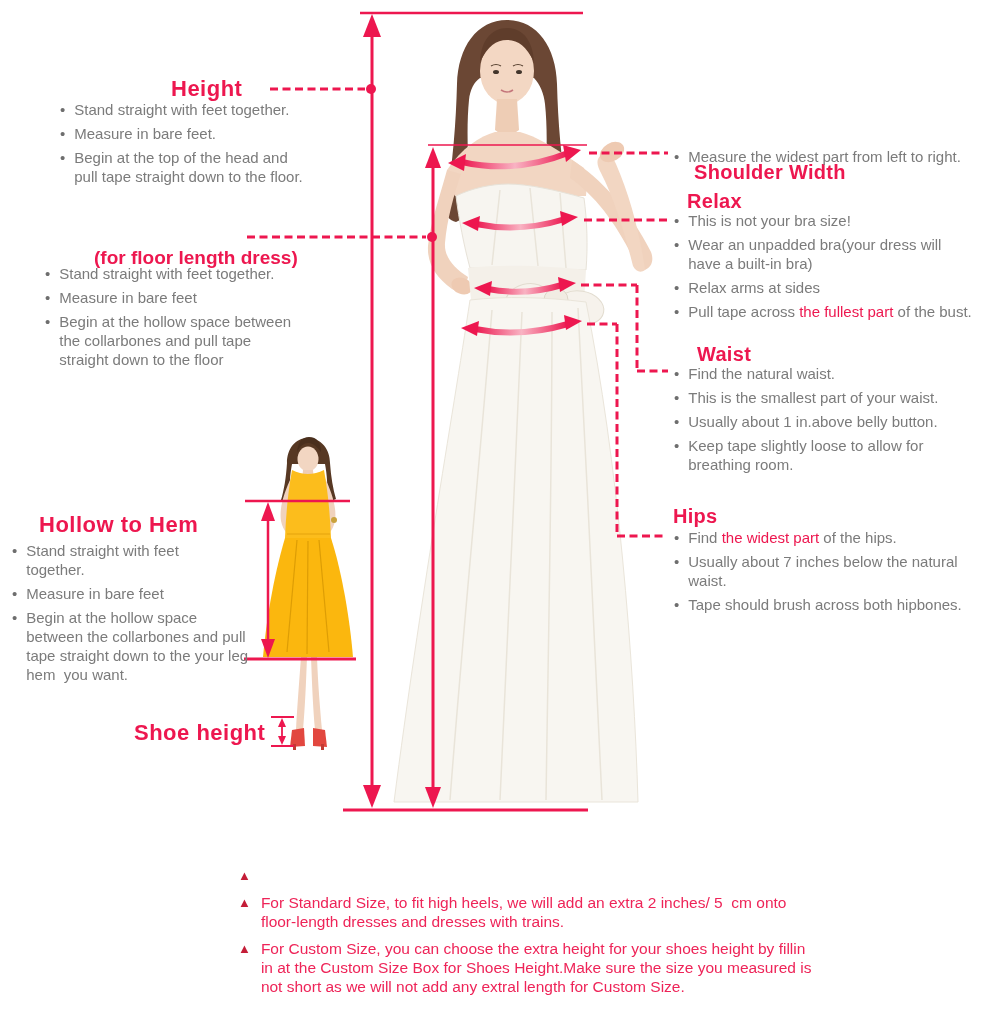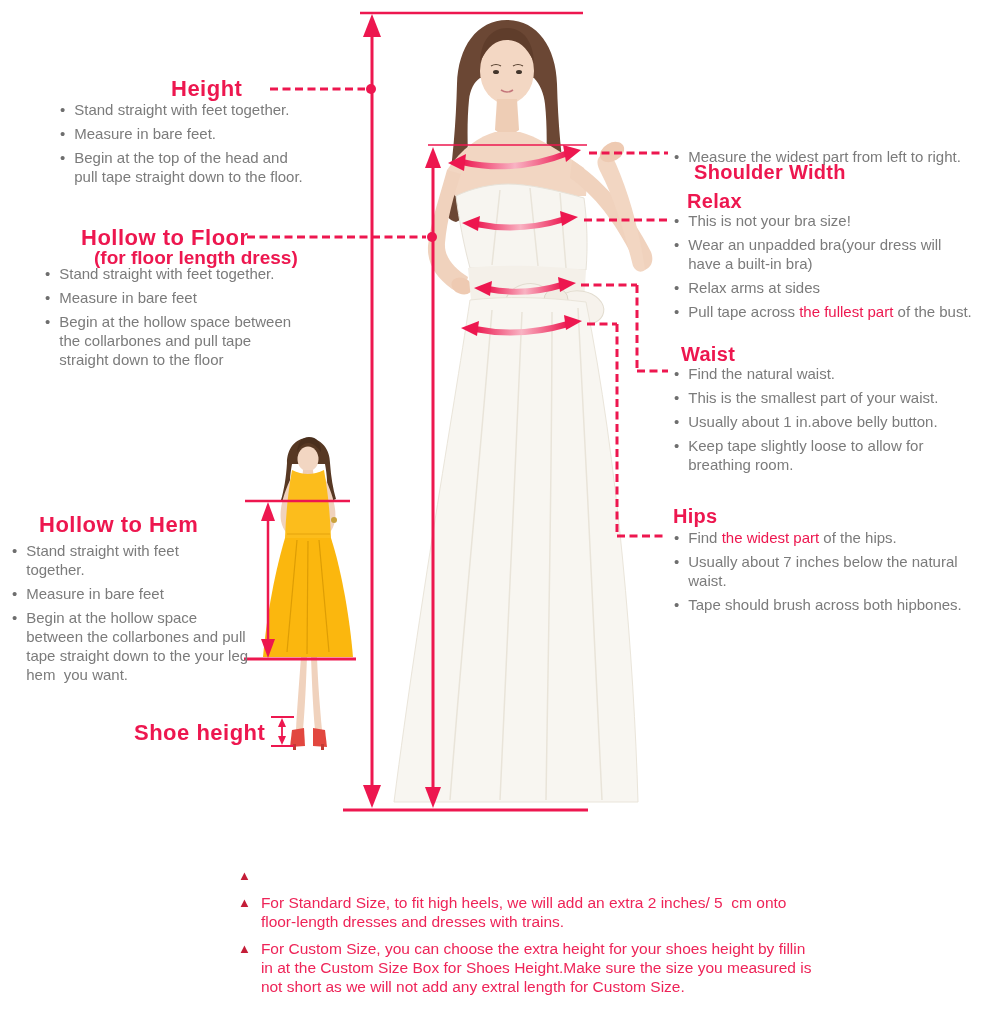--- a/index.html
+++ b/index.html
@@ -171,21 +171,20 @@
         <span class="dot">•</span>
         <span class="btxt">Measure in bare feet.</span>
       </li>
     <li>
         <span class="dot">•</span>
         <span class="btxt">Begin at the top of the head and
 pull tape straight down to the floor.</span>
       </li>
   </ul>
 
-  <div class="txt htitle" style="left:81px;top:225px;">Hollow to Floor</div>
   <div class="txt hsub" style="left:94px;top:247px;">(for floor length dress)</div>
   <ul class="blist txt" style="left:45px;top:264px;width:300px;">
     <li>
         <span class="dot">•</span>
         <span class="btxt">Stand straight with feet together.</span>
       </li>
     <li>
         <span class="dot">•</span>
         <span class="btxt">Measure in bare feet</span>
       </li>
@@ -241,21 +240,21 @@
     <li>
         <span class="dot">•</span>
         <span class="btxt">Relax arms at sides</span>
       </li>
     <li>
         <span class="dot">•</span>
         <span class="btxt"><span>Pull tape across </span><span class="hl">the fullest part</span><span> of the bust.</span></span>
       </li>
   </ul>
 
-  <div class="txt htitle-r" style="left:681px;top:343px;">Waist</div>
+  <div class="txt htitle-r" style="left:697px;top:343px;">Waist</div>
   <ul class="blist txt" style="left:674px;top:364px;width:322px;">
     <li>
         <span class="dot">•</span>
         <span class="btxt">Find the natural waist.</span>
       </li>
     <li>
         <span class="dot">•</span>
         <span class="btxt">This is the smallest part of your waist.</span>
       </li>
     <li>

